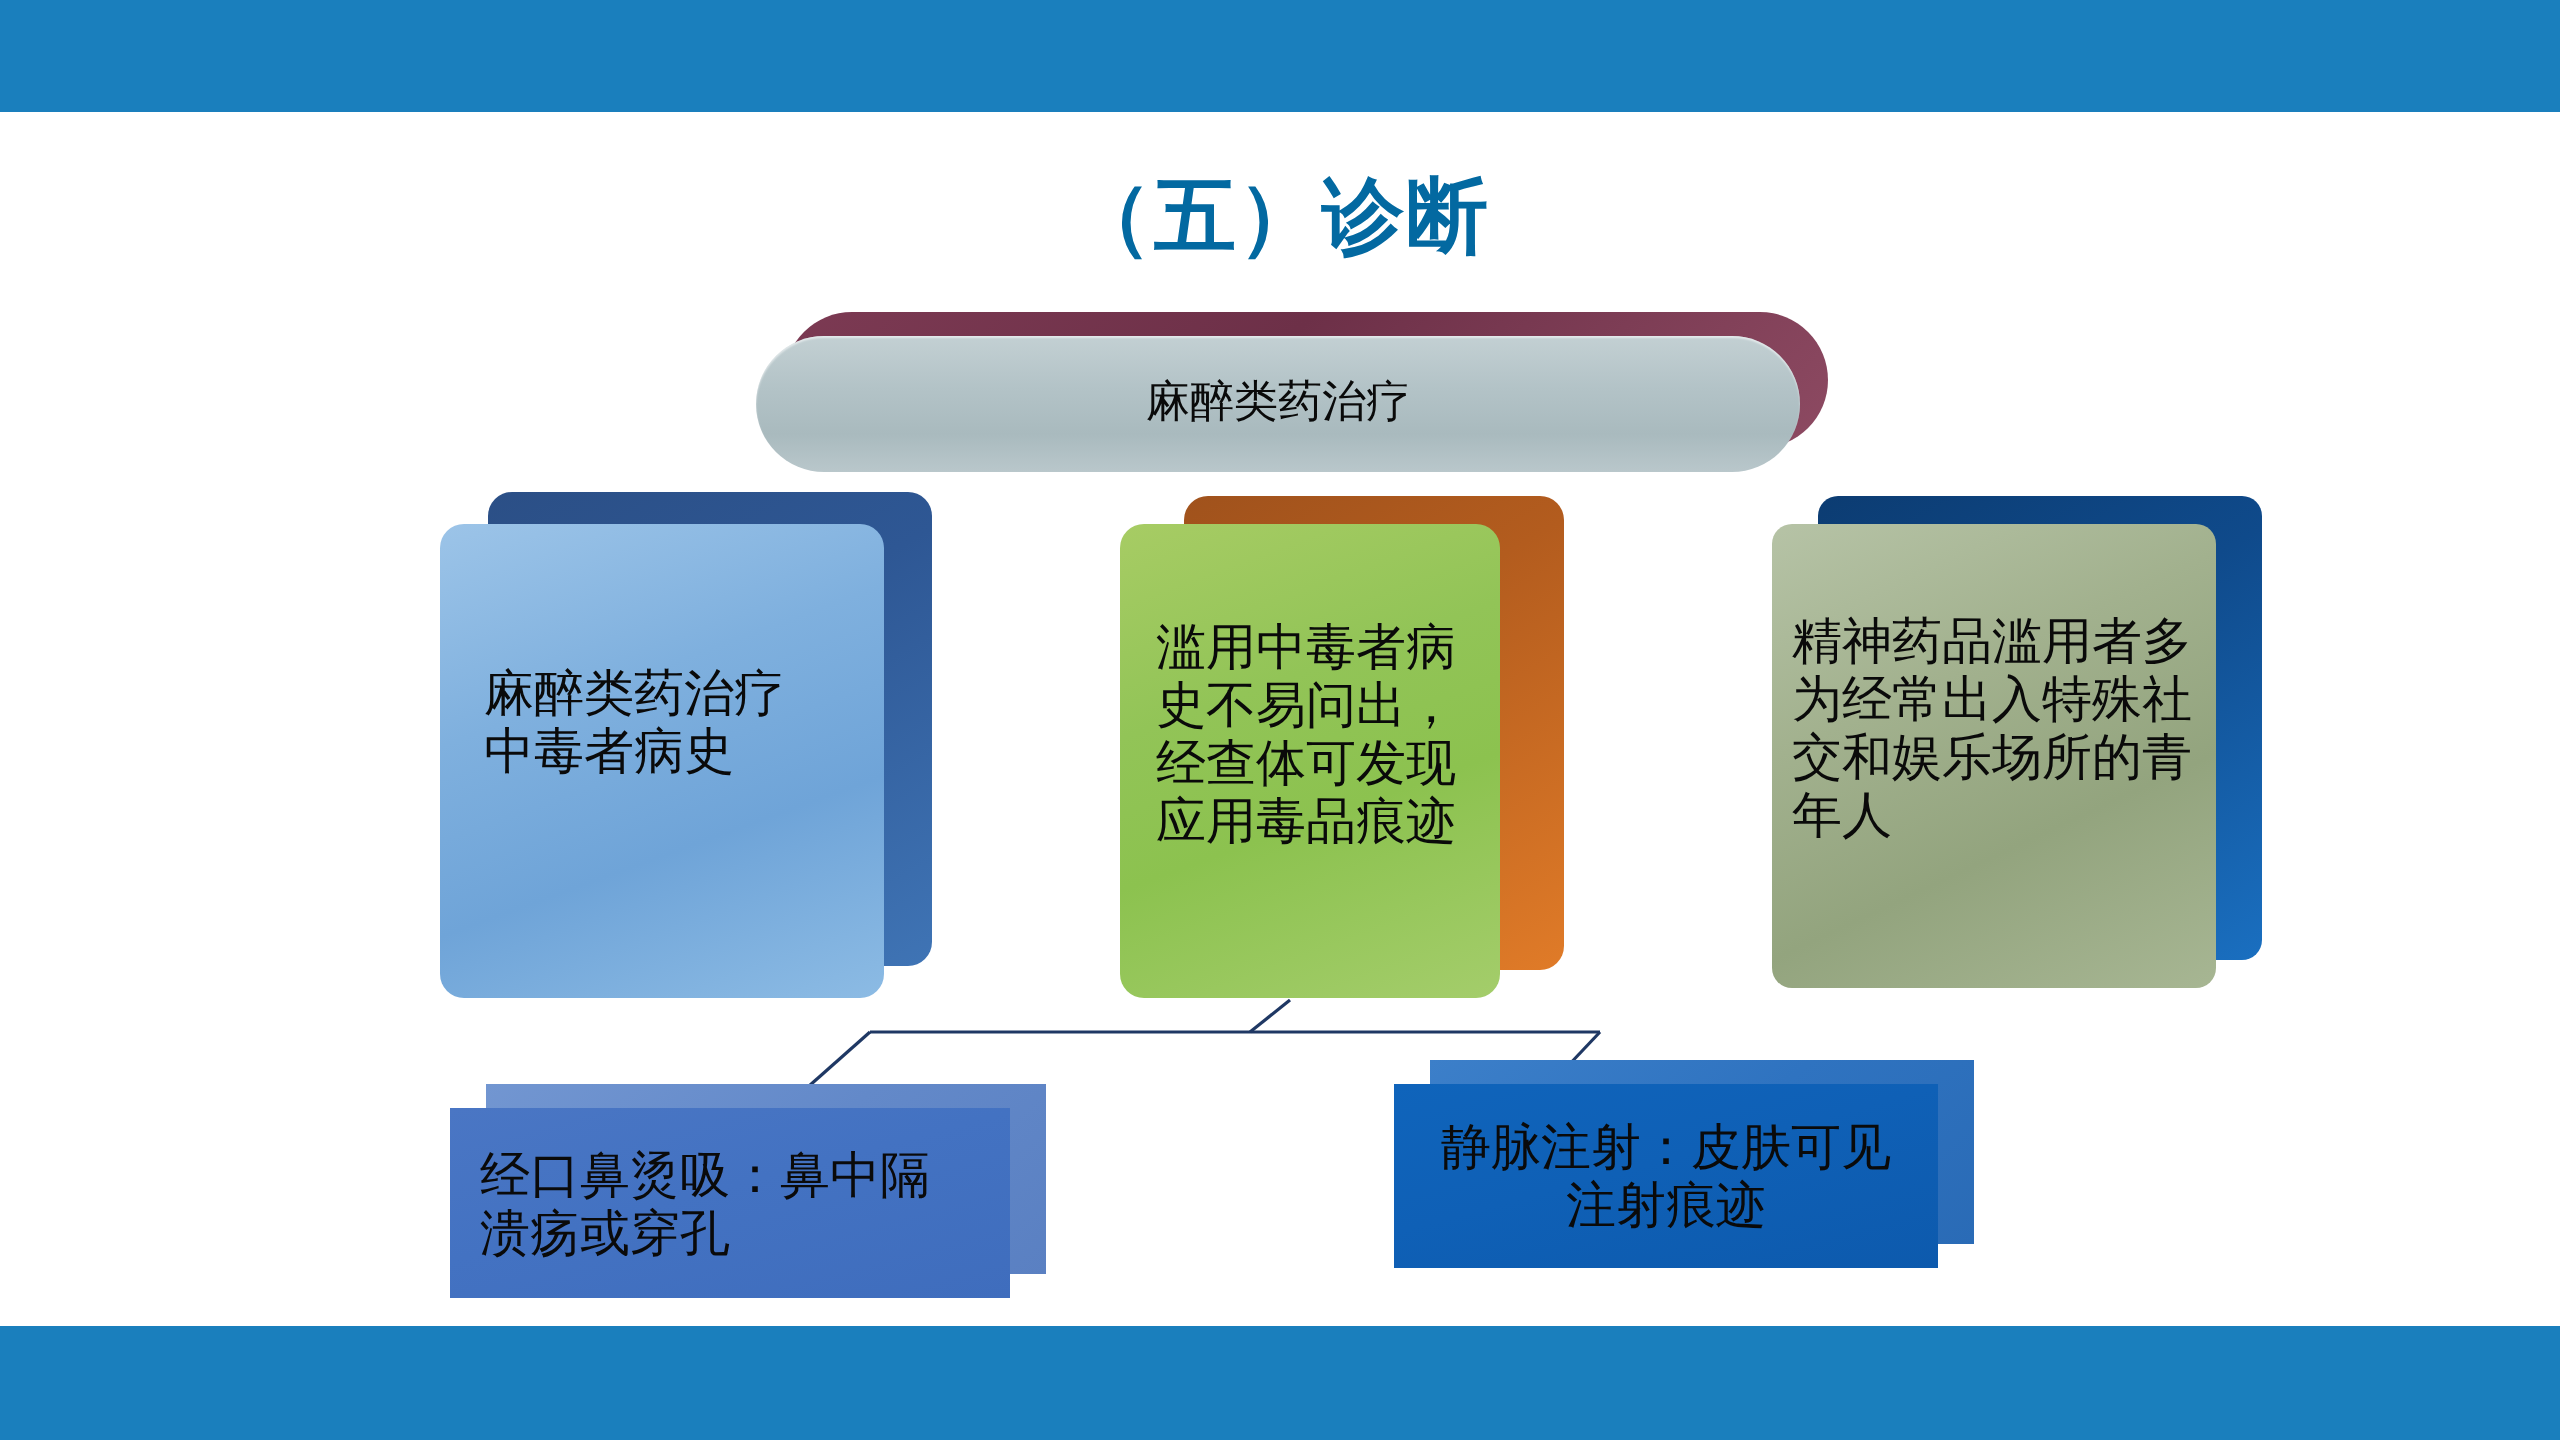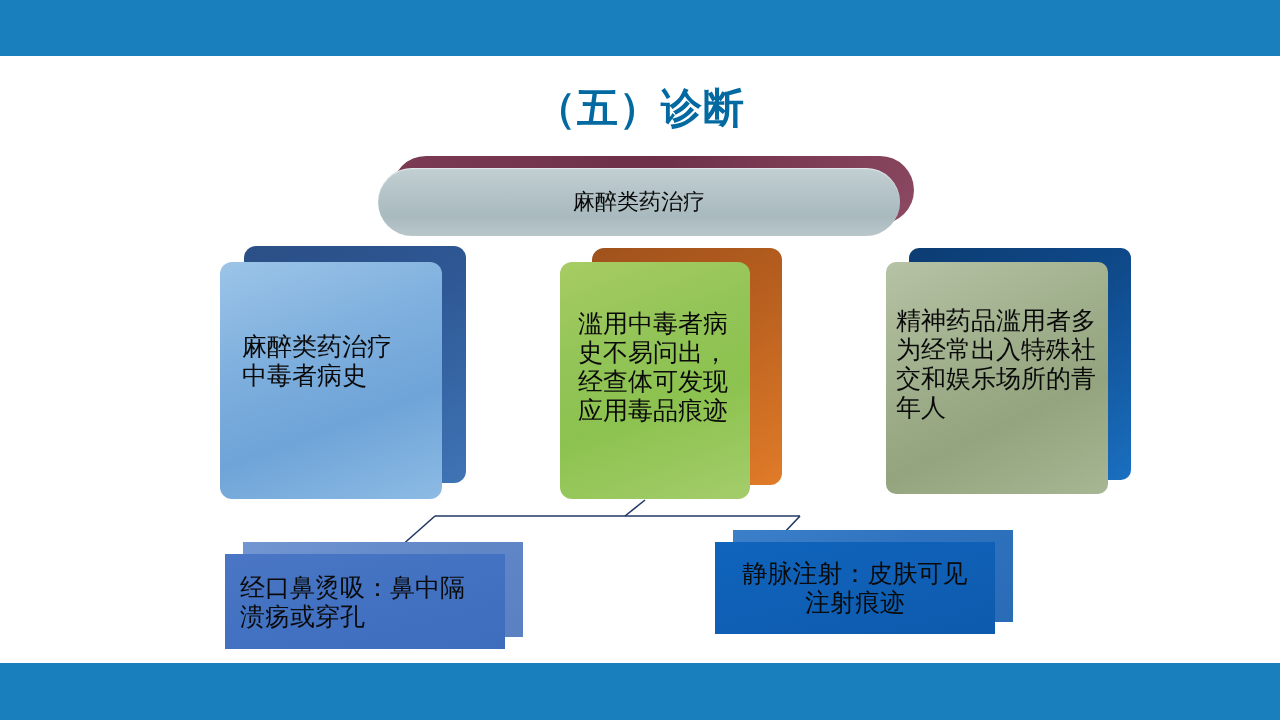--- a/index.html
+++ b/index.html
@@ -202,24 +202,25 @@
     background: linear-gradient(165deg, #4a76c4 0%, #4372c2 45%, #3f6dbd 100%);
   }
   #node-nasal .txt {
     font-size: 25px;
     padding: 0 15px;
     box-sizing: border-box;
     text-align: left;
   }
 
   #node-iv {
-    left: 715px;
+    left: 697px;
     top: 542px;
-    width: 280px;
+    width: 248px;
     height: 92px;
+    padding-left: 24px;
   }
   #node-iv .side {
     position: absolute;
     left: 0; top: 0;
     width: 100%; height: 100%;
     background: linear-gradient(140deg, #3c7fc9 0%, #2f73c0 50%, #2a6bb6 100%);
     transform: translate(18px, -12px);
   }
   #node-iv .face {
     background: linear-gradient(165deg, #0f64bb 0%, #0f60b6 45%, #0d5aad 100%);

